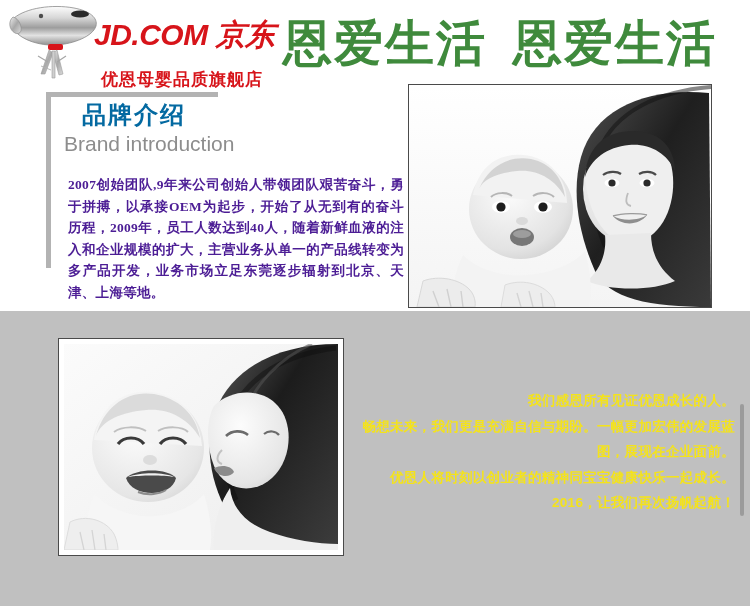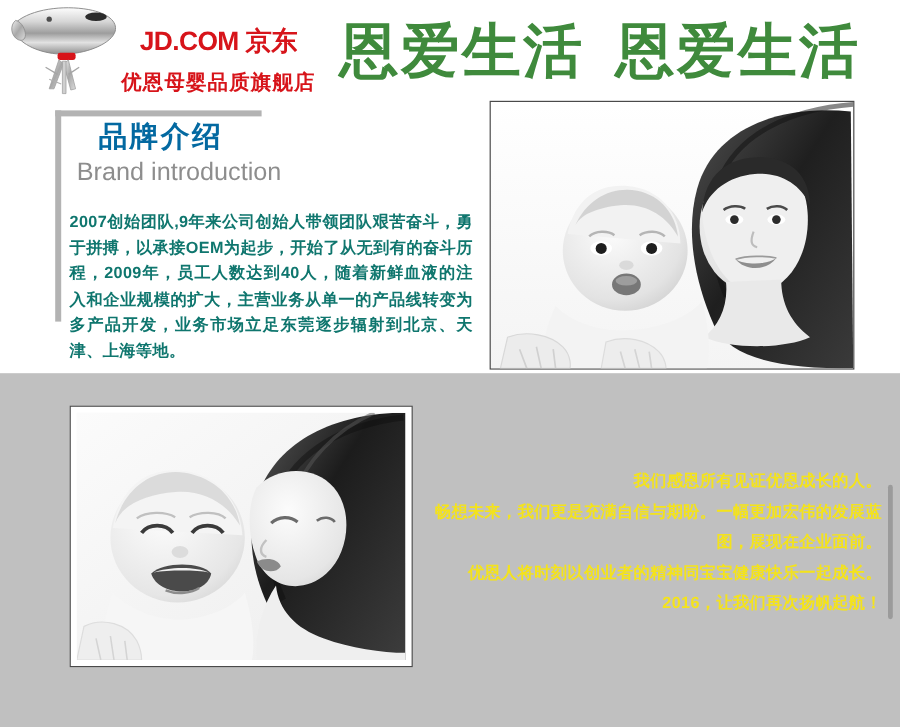--- a/index.html
+++ b/index.html
@@ -17,26 +17,26 @@
 
   .logo-mascot{
     position:absolute;left:8px;top:4px;width:92px;height:76px;
   }
   .logo-mascot svg{display:block;width:92px;height:76px;}
 
   .brandmark{
     position:absolute;left:94px;top:18px;width:176px;text-align:center;
   }
   .brandmark .jd{
-    font-size:22px;font-weight:bold;color:#d7141a;line-height:34px;
-    letter-spacing:-0.5px;white-space:nowrap;
+    font-size:30px;font-weight:bold;color:#d7141a;line-height:34px;
+    letter-spacing:-0.5px;white-space:nowrap;font-style:italic;
   }
   .brandmark .shop{
     font-size:17px;font-weight:bold;color:#d7141a;line-height:22px;
-    letter-spacing:1px;white-space:nowrap;margin-top:6px;
+    letter-spacing:1px;white-space:nowrap;margin-top:17px;
   }
 
   .headline{
     position:absolute;left:283px;top:14px;
     font-size:49px;font-weight:bold;color:#3f8a3c;
     line-height:58px;letter-spacing:2px;white-space:nowrap;
   }
   .headline .gapspace{display:inline-block;width:26px;}
 
   
@@ -55,24 +55,25 @@
     font-size:24px;font-weight:bold;color:#0369a1;
     letter-spacing:2px;line-height:30px;white-space:nowrap;
   }
   .intro-title-en{
     position:absolute;left:64px;top:131px;
     font-size:21px;color:#8d8d8d;font-weight:normal;
     letter-spacing:0px;line-height:26px;white-space:nowrap;
   }
 
   .intro-body{
-    position:absolute;left:58px;top:174px;width:336px;
-    font-size:13.5px;color:#0f766e;font-weight:bold;
+    position:absolute;left:68px;top:174px;width:336px;
+    font-size:13.5px;color:#4c1d95;font-weight:bold;
     line-height:21.5px;letter-spacing:0.3px;
     text-align:justify;
+    font-family:Liberation Serif, serif;
   }
 
   
   .photo-top{
     position:absolute;left:408px;top:84px;width:304px;height:224px;
     border:1px solid #4a4a4a;box-sizing:border-box;background:#fff;
     overflow:hidden;
   }
   .photo-top .inner{position:absolute;inset:0;overflow:hidden;}
 

